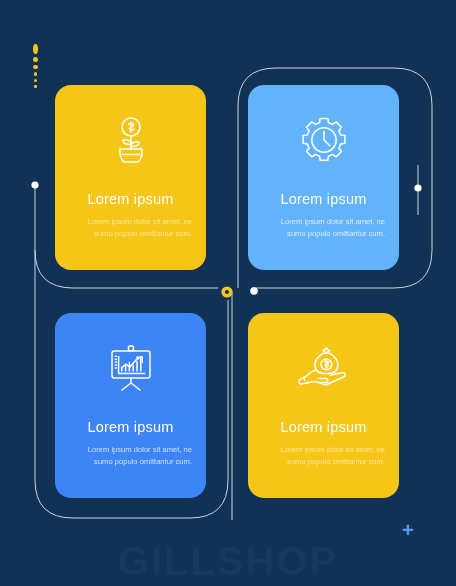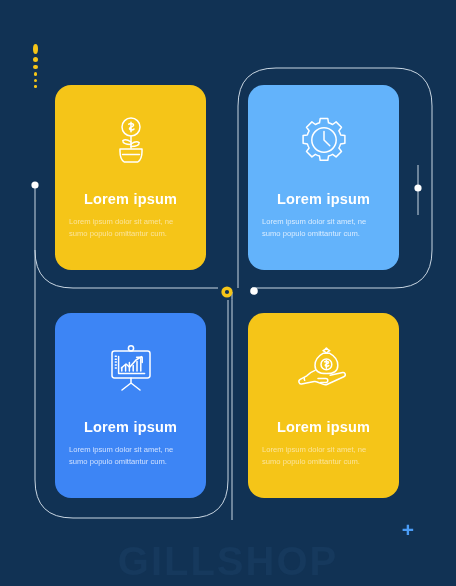--- a/index.html
+++ b/index.html
@@ -58,32 +58,32 @@
   }
   .card .icon-wrap {
     margin-top: 26px;
     height: 58px;
     display: flex;
     align-items: center;
     justify-content: center;
   }
   .card .card-title {
     font-size: 14.5px;
-    font-weight: bold;
+    font-weight: normal;
     color: #ffffff;
     letter-spacing: .2px;
     margin-top: 22px;
     text-align: center;
     white-space: nowrap;
   }
   .card .card-body {
     margin-top: 9px;
     font-size: 7.6px;
     line-height: 1.62;
-    text-align: left;
+    text-align: right;
     max-width: 126px;
   }
 
   
   #card-growth      { left: 55px;  top: 85px;  width: 151px; height: 185px; background: #f5c518; }
   #card-efficiency  { left: 248px; top: 85px;  width: 151px; height: 185px; background: #63b3fb; }
   #card-analytics   { left: 55px;  top: 313px; width: 151px; height: 185px; background: #3d85f5; }
   #card-revenue     { left: 248px; top: 313px; width: 151px; height: 185px; background: #f5c518; }
 
   #card-growth     .card-body { color: #fbe49a; }

